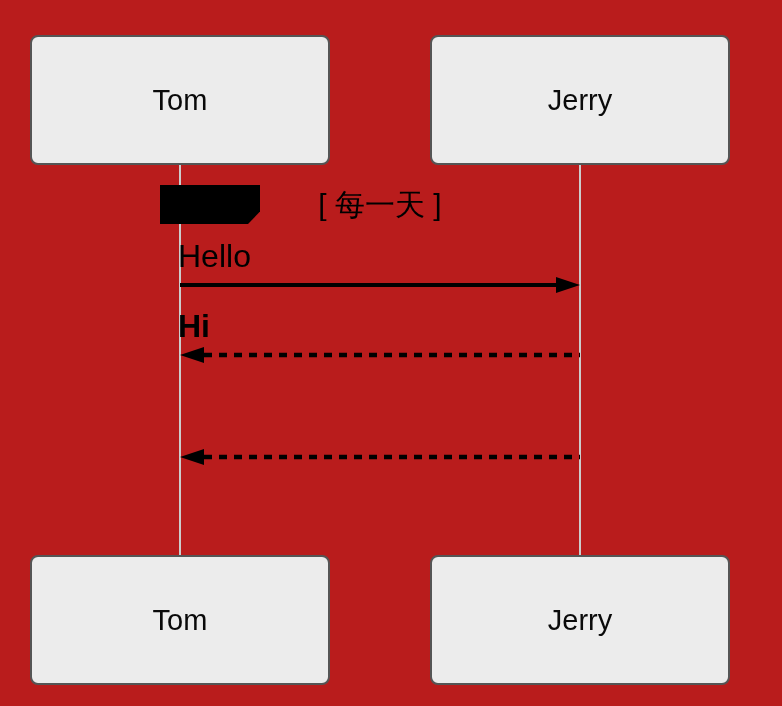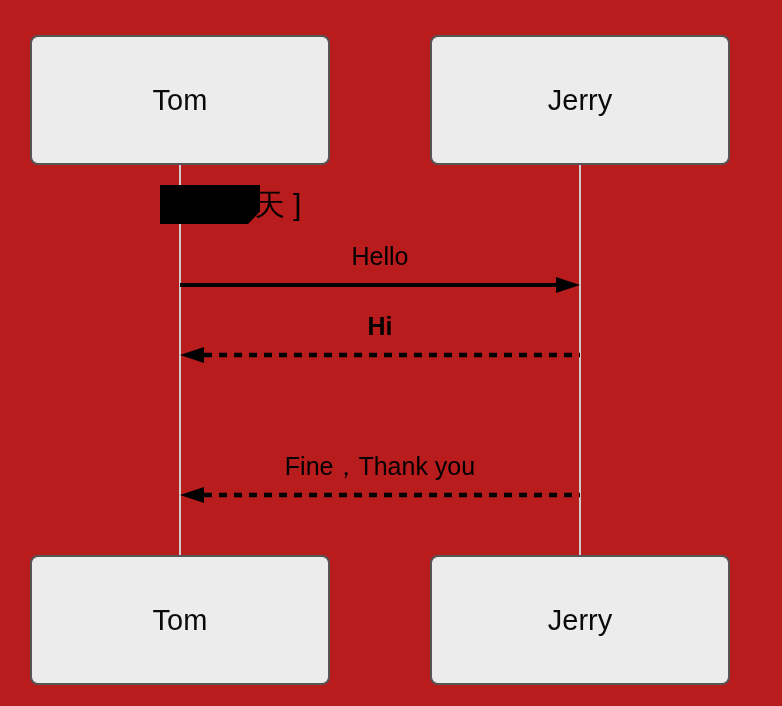--- a/index.html
+++ b/index.html
@@ -55,40 +55,40 @@
     background: #000000;
     clip-path: polygon(0 0, 100% 0, 100% 68%, 88% 100%, 0 100%);
   }
   .loop-condition {
     position: absolute;
     left: 178px;
     top: 185px;
     width: 404px;
     height: 39px;
     line-height: 39px;
+    text-align: center;
     font-size: 30px;
     color: #000000;
     white-space: nowrap;
   }
 
   
   .message {
     position: absolute;
     left: 178px;
     width: 404px;
   }
   .msg-1 { top: 237px; }
   .msg-2 { top: 307px; font-weight: bold; }
   .msg-3 { top: 378px; }
   .msg-4 { top: 447px; }
   .msg-label {
     height: 38px;
     line-height: 38px;
-    text-align: center;
-    font-size: 25px;
+    font-size: 32px;
     color: #000000;
     white-space: nowrap;
   }
   .arrow-svg { display: block; }
 </style>
 </head>
 <body>
 
 <div class="canvas">
 
@@ -116,21 +116,20 @@
   <div class="message msg-2">
     <div class="msg-label">Hi</div>
     <svg class="arrow-svg" width="404" height="20" viewBox="0 0 404 20">
       <line x1="26" y1="10" x2="402" y2="10" stroke="#000000" stroke-width="4.5" stroke-dasharray="8 7"></line>
       <polygon points="26,2 2,10 26,18" fill="#000000"></polygon>
     </svg>
   </div>
 
 
   <div class="message msg-4">
-    <div class="msg-label">Fine，Thank you</div>
     <svg class="arrow-svg" width="404" height="20" viewBox="0 0 404 20">
       <line x1="26" y1="10" x2="402" y2="10" stroke="#000000" stroke-width="4.5" stroke-dasharray="8 7"></line>
       <polygon points="26,2 2,10 26,18" fill="#000000"></polygon>
     </svg>
   </div>
 
   <div class="actor-box actor-tom-bot">
     <span>Tom</span>
   </div>
   <div class="actor-box actor-jerry-bot">

